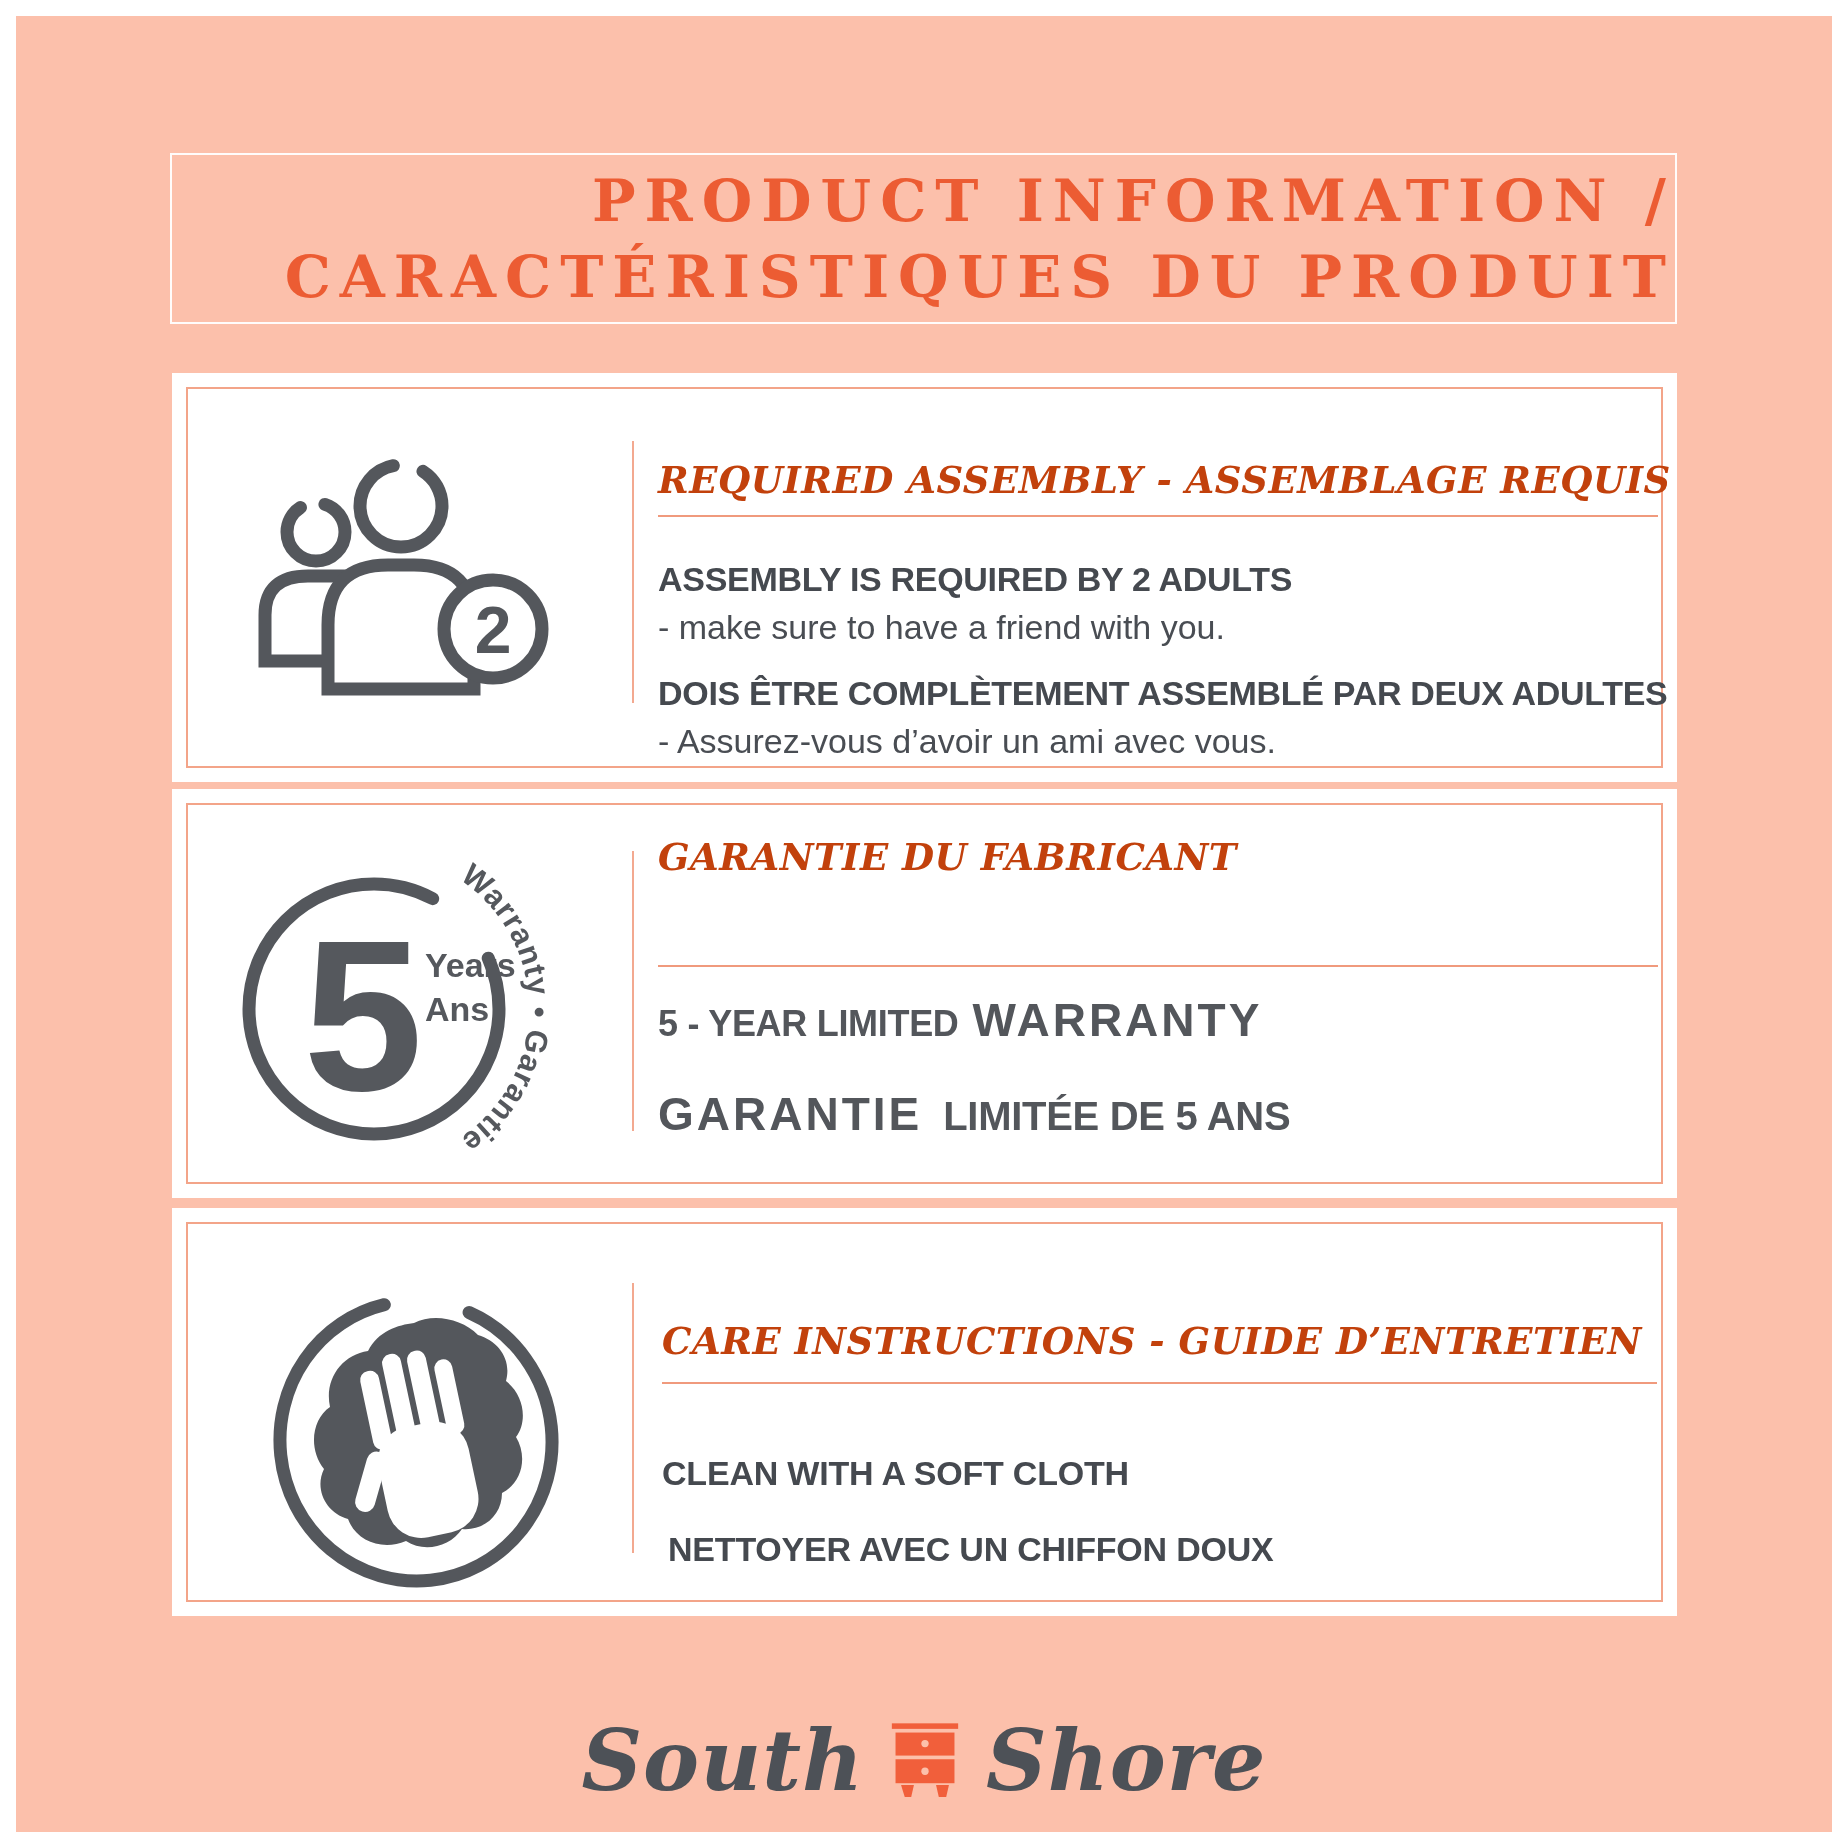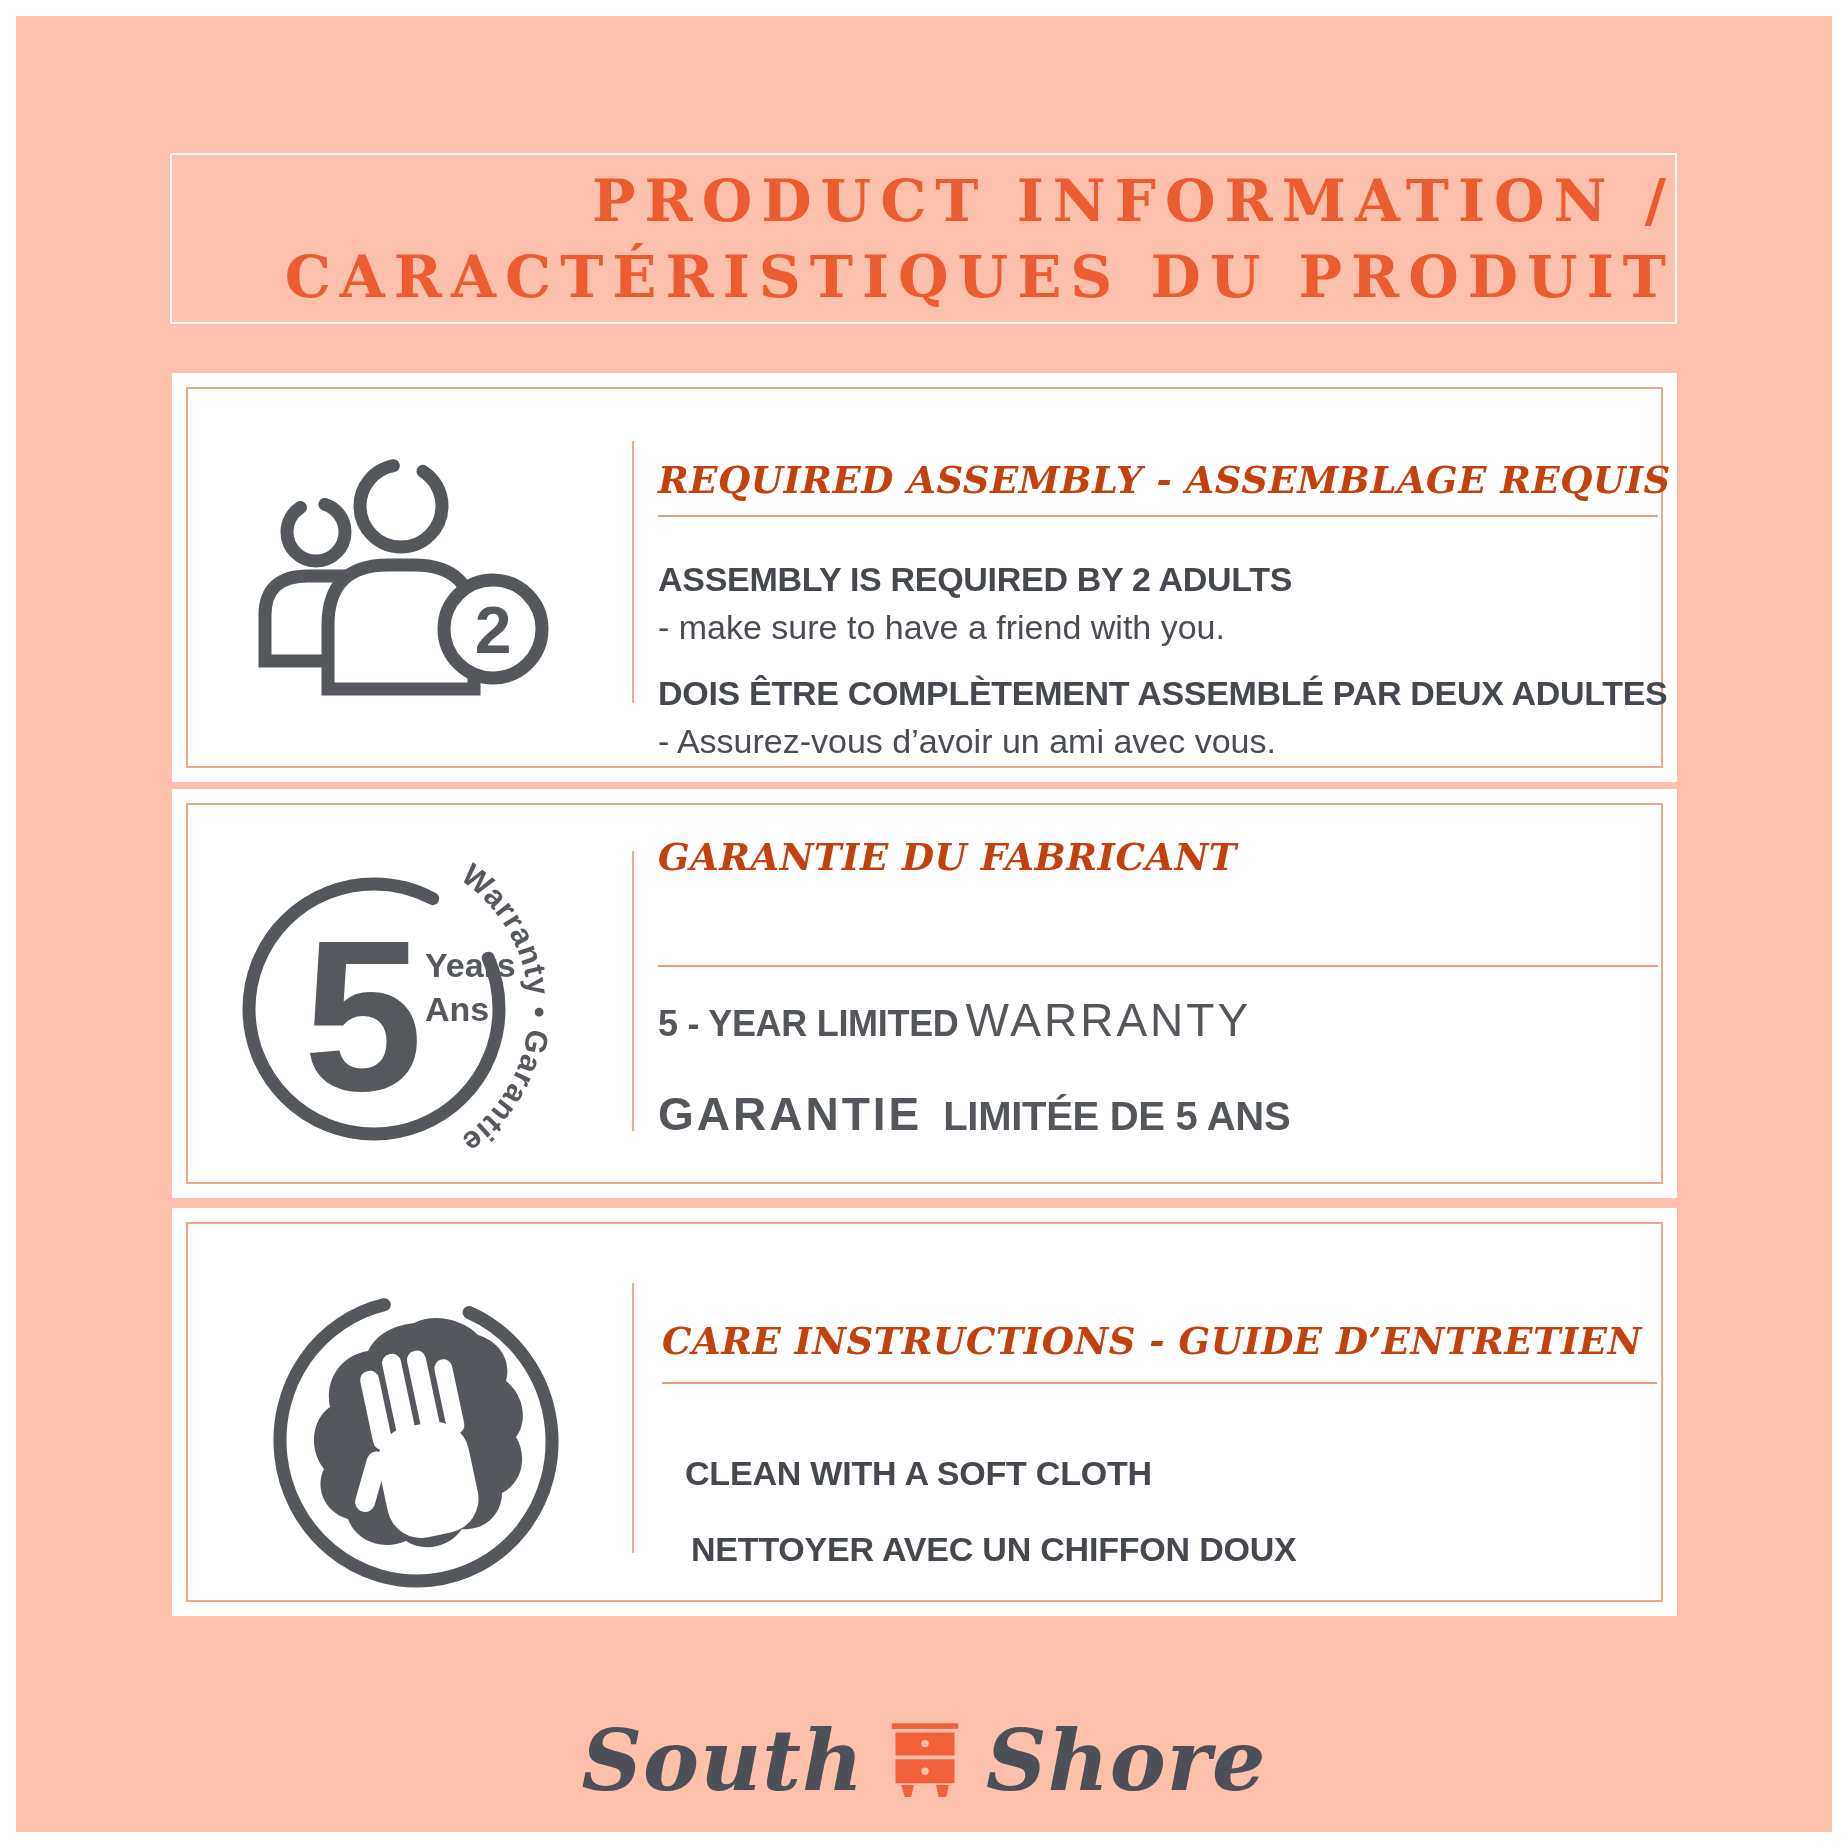--- a/index.html
+++ b/index.html
@@ -26,24 +26,24 @@
   .card-heading{position:absolute;font-family:"DejaVu Serif",serif;font-style:italic;font-weight:700;
     font-size:37px;color:#c2410c;letter-spacing:.5px;white-space:nowrap;line-height:46px;}
 
   .body-block{position:absolute;color:#494d53;font-size:34px;line-height:48px;white-space:nowrap;}
   .tb{font-weight:700;color:#45494f;letter-spacing:-0.3px;}
   .tr{font-weight:400;color:#494d53;}
   .gap-top{margin-top:18px;}
 
   .wline{position:absolute;white-space:nowrap;color:#53565b;}
   .w-small{font-weight:700;font-size:36px;letter-spacing:-0.3px;}
-  .w-big{font-weight:400;font-size:46px;letter-spacing:3px;margin-left:7px;}
+  .w-big{font-weight:700;font-size:46px;letter-spacing:3px;margin-left:14px;}
   .g-big{font-weight:700;font-size:46px;letter-spacing:3px;margin-right:14px;}
   .g-small{font-weight:700;font-size:40px;letter-spacing:-0.3px;margin-left:7px;}
-  .c3line{position:absolute;font-weight:700;font-size:34px;color:#45494f;white-space:nowrap;letter-spacing:-0.2px;margin-left:23px;}
+  .c3line{position:absolute;font-weight:700;font-size:34px;color:#45494f;white-space:nowrap;letter-spacing:-0.2px;}
 
   .icon-svg{position:absolute;}
   .sk{fill:none;stroke:#54575c;stroke-width:13;stroke-linecap:round;}
   .skf{fill:#ffffff;stroke:#54575c;stroke-width:13;stroke-linecap:round;}
 
   
   .logo-row{position:absolute;left:0;top:1664px;width:100%;display:flex;justify-content:center;
     align-items:center;gap:26px;margin-top:47px;}
   .logo-word{font-family:"DejaVu Serif",serif;font-style:italic;font-weight:700;font-size:84px;
     color:#4d5157;letter-spacing:1px;}

